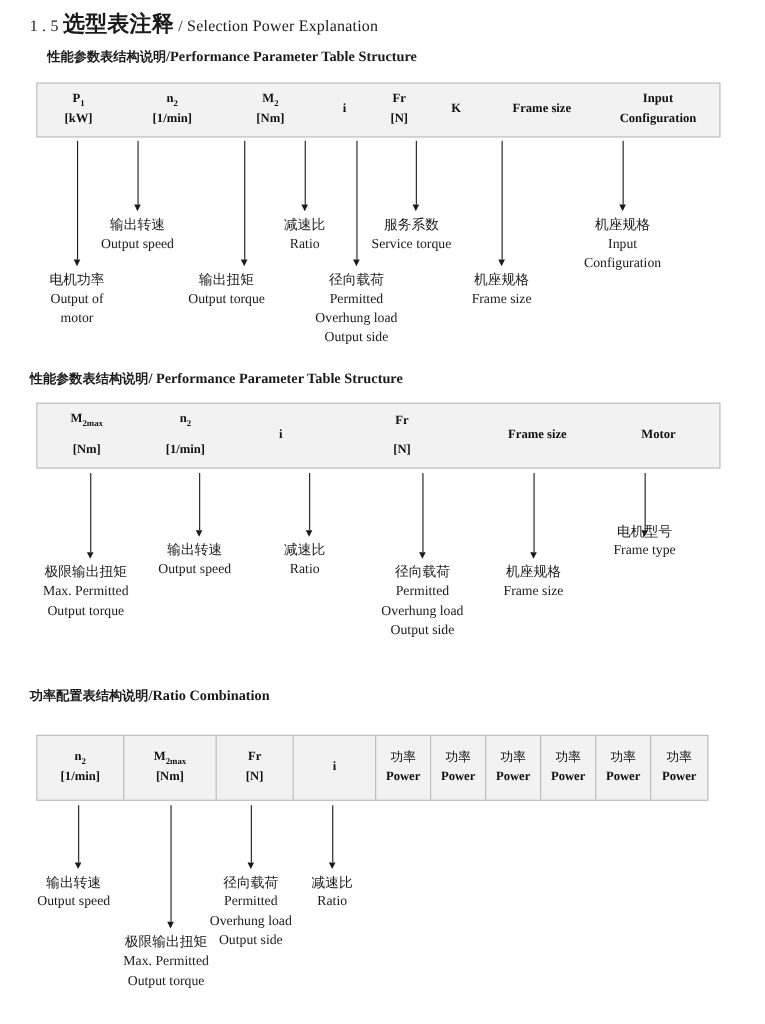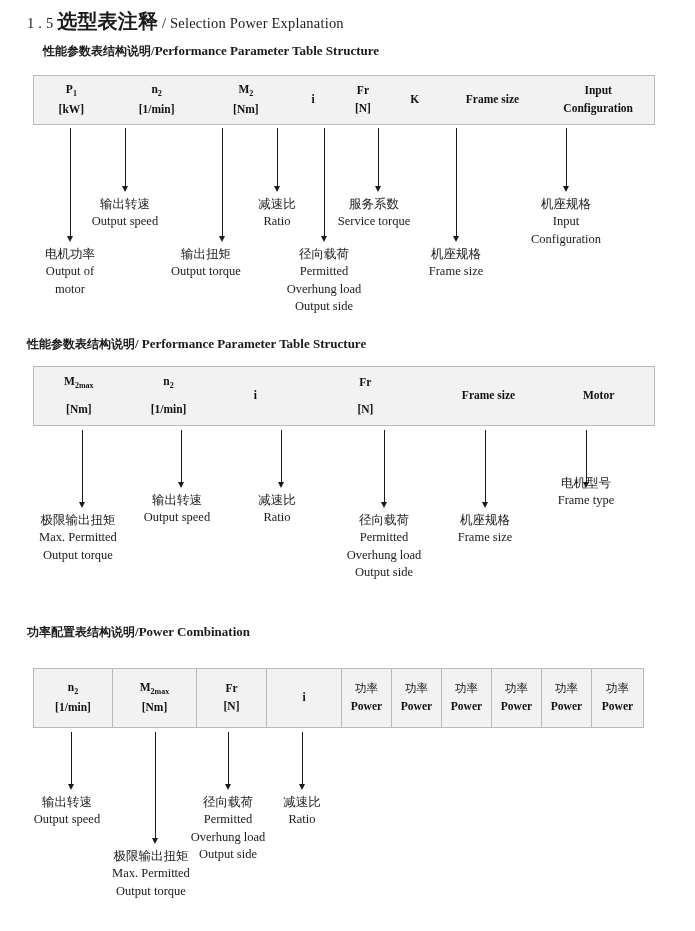--- a/index.html
+++ b/index.html
@@ -313,21 +313,21 @@
 <div class="anno" style="left:435px; top:511px; width:100px;">
   <span class="cn">机座规格</span>
   <span class="en">Frame size</span>
 </div>
 <div class="anno" style="left:536px; top:474px; width:100px;">
   <span class="cn">电机型号</span>
   <span class="en">Frame type</span>
 </div>
 
 <div class="abs sec-head" style="left:27px; top:624px;">
-  <span class="cn">功率配置表结构说明</span><span class="en">/</span><span class="en">Power Combination</span>
+  <span class="cn">功率配置表结构说明</span><span class="en">/</span><span class="en">Ratio Combination</span>
 </div>
 
 <div class="abs tbl" style="left:33px; top:668px; width:611px; height:60px;">
   <div class="cell divided" style="width:78px;">
     <div><span>n</span><span class="sub">2</span></div>
     <div>[1/min]</div>
   </div>
   <div class="cell divided" style="width:84px;">
     <div><span>M</span><span class="sub">2max</span></div>
     <div>[Nm]</div>

